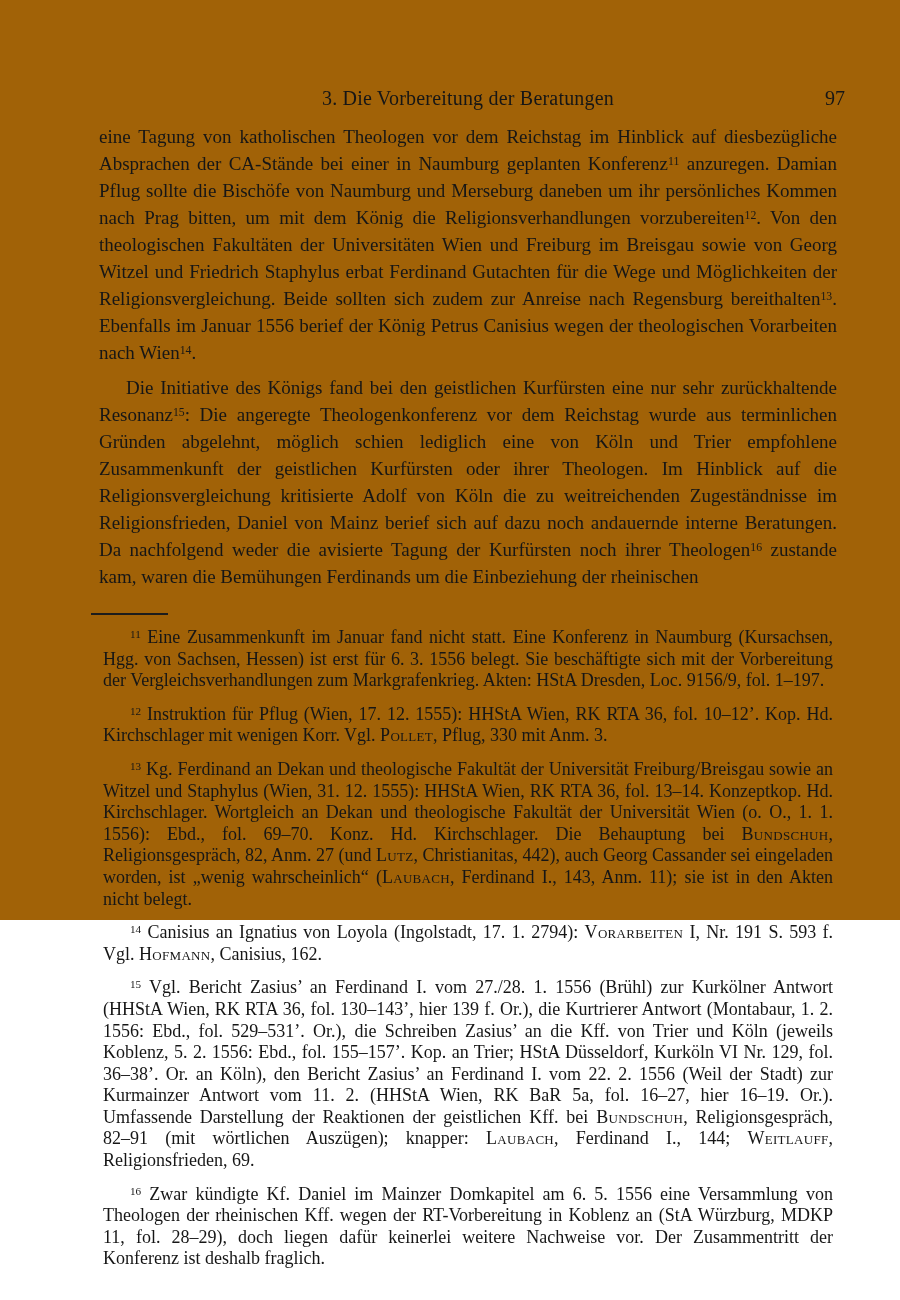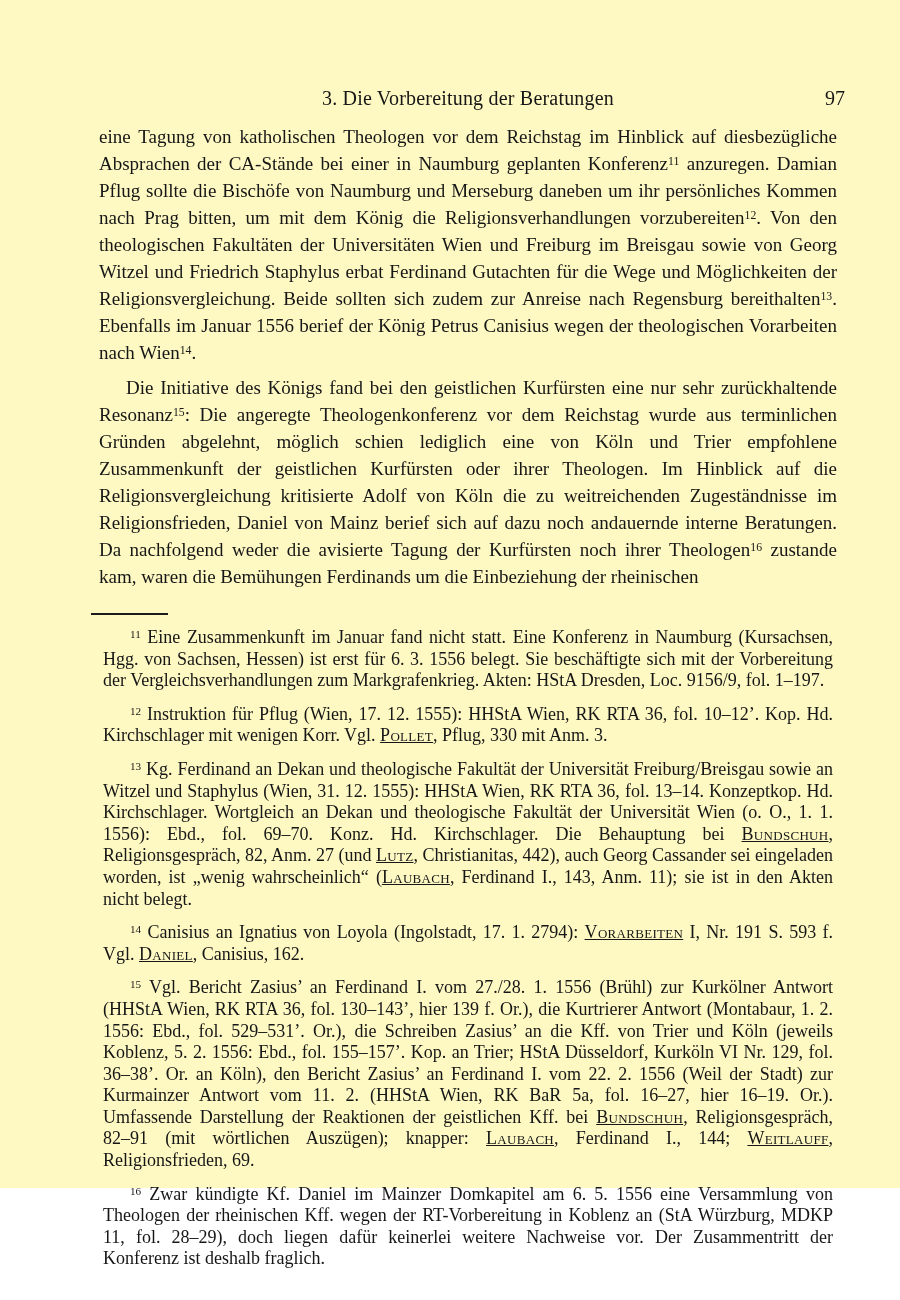--- a/index.html
+++ b/index.html
@@ -10,23 +10,23 @@
   body {
     width: 900px;
     height: 1300px;
     font-family: "Liberation Serif", "DejaVu Serif", serif;
     color: #161616;
     overflow: hidden;
   }
   .page {
     box-sizing: border-box;
     width: 900px;
-    height: 1188px;
+    height: 920px;
     padding: 84px 55px 0 91px;
-    background: #fef9c3;
+    background: #a16207;
   }
   .page-header {
     position: relative;
     height: 28px;
     margin-bottom: 11px;
   }
   .running-title {
     display: block;
     text-align: center;
     font-size: 20px;
@@ -52,21 +52,20 @@
   }
   .sup {
     font-size: 0.62em;
     line-height: 0;
     position: relative;
     top: -0.45em;
   }
   .sc {
     font-variant: small-caps;
     letter-spacing: 0.3px;
-    text-decoration: underline;
   }
   .fn-separator {
     width: 77px;
     height: 0;
     border-top: 2px solid #1c1c1c;
     margin: 23px 0 7px 0;
   }
   .footnotes p {
     margin: 12px;
     font-size: 18px;
@@ -90,18 +89,18 @@
       <p><span>eine Tagung von katholischen Theologen vor dem Reichstag im Hinblick auf diesbezügliche Absprachen der CA-Stände bei einer in Naumburg geplanten Konferenz</span><span class="sup">11</span><span> anzuregen. Damian Pflug sollte die Bischöfe von Naumburg und Merseburg daneben um ihr persönliches Kommen nach Prag bitten, um mit dem König die Religionsverhandlungen vorzubereiten</span><span class="sup">12</span><span>. Von den theologischen Fakultäten der Universitäten Wien und Freiburg im Breisgau sowie von Georg Witzel und Friedrich Staphylus erbat Ferdinand Gutachten für die Wege und Möglichkeiten der Religionsvergleichung. Beide sollten sich zudem zur Anreise nach Regensburg bereithalten</span><span class="sup">13</span><span>. Ebenfalls im Januar 1556 berief der König Petrus Canisius wegen der theologischen Vorarbeiten nach Wien</span><span class="sup">14</span><span>.</span></p>
       <p class="indent"><span>Die Initiative des Königs fand bei den geistlichen Kurfürsten eine nur sehr zurückhaltende Resonanz</span><span class="sup">15</span><span>: Die angeregte Theologenkonferenz vor dem Reichstag wurde aus terminlichen Gründen abgelehnt, möglich schien lediglich eine von Köln und Trier empfohlene Zusammenkunft der geistlichen Kurfürsten oder ihrer Theologen. Im Hinblick auf die Religionsvergleichung kritisierte Adolf von Köln die zu weitreichenden Zugeständnisse im Religionsfrieden, Daniel von Mainz berief sich auf dazu noch andauernde interne Beratungen. Da nachfolgend weder die avisierte Tagung der Kurfürsten noch ihrer Theologen</span><span class="sup">16</span><span> zustande kam, waren die Bemühungen Ferdinands um die Einbeziehung der rheinischen</span></p>
     </main>
 
   <div class="fn-separator"></div>
 
   <section class="footnotes" id="footnotes">
       <p><span class="sup">11</span> <span>Eine Zusammenkunft im Januar fand nicht statt. Eine Konferenz in Naumburg (Kursachsen, Hgg. von Sachsen, Hessen) ist erst für 6. 3. 1556 belegt. Sie beschäftigte sich mit der Vorbereitung der Vergleichsverhandlungen zum Markgrafenkrieg. Akten: HStA Dresden, Loc. 9156/9, fol. 1–197.</span></p>
       <p><span class="sup">12</span> <span>Instruktion für Pflug (Wien, 17. 12. 1555): HHStA Wien, RK RTA 36, fol. 10–12’. Kop. Hd. Kirchschlager mit wenigen Korr. Vgl. </span><span class="sc">Pollet</span><span>, Pflug, 330 mit Anm. 3.</span></p>
       <p><span class="sup">13</span> <span>Kg. Ferdinand an Dekan und theologische Fakultät der Universität Freiburg/Breisgau sowie an Witzel und Staphylus (Wien, 31. 12. 1555): HHStA Wien, RK RTA 36, fol. 13–14. Konzeptkop. Hd. Kirchschlager. Wortgleich an Dekan und theologische Fakultät der Universität Wien (o. O., 1. 1. 1556): Ebd., fol. 69–70. Konz. Hd. Kirchschlager. Die Behauptung bei </span><span class="sc">Bundschuh</span><span>, Religionsgespräch, 82, Anm. 27 (und </span><span class="sc">Lutz</span><span>, Christianitas, 442), auch Georg Cassander sei eingeladen worden, ist „wenig wahrscheinlich“ (</span><span class="sc">Laubach</span><span>, Ferdinand I., 143, Anm. 11); sie ist in den Akten nicht belegt.</span></p>
-      <p><span class="sup">14</span> <span>Canisius an Ignatius von Loyola (Ingolstadt, 17. 1. 2794): </span><span class="sc">Vorarbeiten</span><span> I, Nr. 191 S. 593 f. Vgl. </span><span class="sc">Daniel</span><span>, Canisius, 162.</span></p>
+      <p><span class="sup">14</span> <span>Canisius an Ignatius von Loyola (Ingolstadt, 17. 1. 2794): </span><span class="sc">Vorarbeiten</span><span> I, Nr. 191 S. 593 f. Vgl. </span><span class="sc">Hofmann</span><span>, Canisius, 162.</span></p>
       <p><span class="sup">15</span> <span>Vgl. Bericht Zasius’ an Ferdinand I. vom 27./28. 1. 1556 (Brühl) zur Kurkölner Antwort (HHStA Wien, RK RTA 36, fol. 130–143’, hier 139 f. Or.), die Kurtrierer Antwort (Montabaur, 1. 2. 1556: Ebd., fol. 529–531’. Or.), die Schreiben Zasius’ an die Kff. von Trier und Köln (jeweils Koblenz, 5. 2. 1556: Ebd., fol. 155–157’. Kop. an Trier; HStA Düsseldorf, Kurköln VI Nr. 129, fol. 36–38’. Or. an Köln), den Bericht Zasius’ an Ferdinand I. vom 22. 2. 1556 (Weil der Stadt) zur Kurmainzer Antwort vom 11. 2. (HHStA Wien, RK BaR 5a, fol. 16–27, hier 16–19. Or.). Umfassende Darstellung der Reaktionen der geistlichen Kff. bei </span><span class="sc">Bundschuh</span><span>, Religionsgespräch, 82–91 (mit wörtlichen Auszügen); knapper: </span><span class="sc">Laubach</span><span>, Ferdinand I., 144; </span><span class="sc">Weitlauff</span><span>, Religionsfrieden, 69.</span></p>
       <p><span class="sup">16</span> <span>Zwar kündigte Kf. Daniel im Mainzer Domkapitel am 6. 5. 1556 eine Versammlung von Theologen der rheinischen Kff. wegen der RT-Vorbereitung in Koblenz an (StA Würzburg, MDKP 11, fol. 28–29), doch liegen dafür keinerlei weitere Nachweise vor. Der Zusammentritt der Konferenz ist deshalb fraglich.</span></p>
     </section>
 
 </div>
 
 </body></html>

